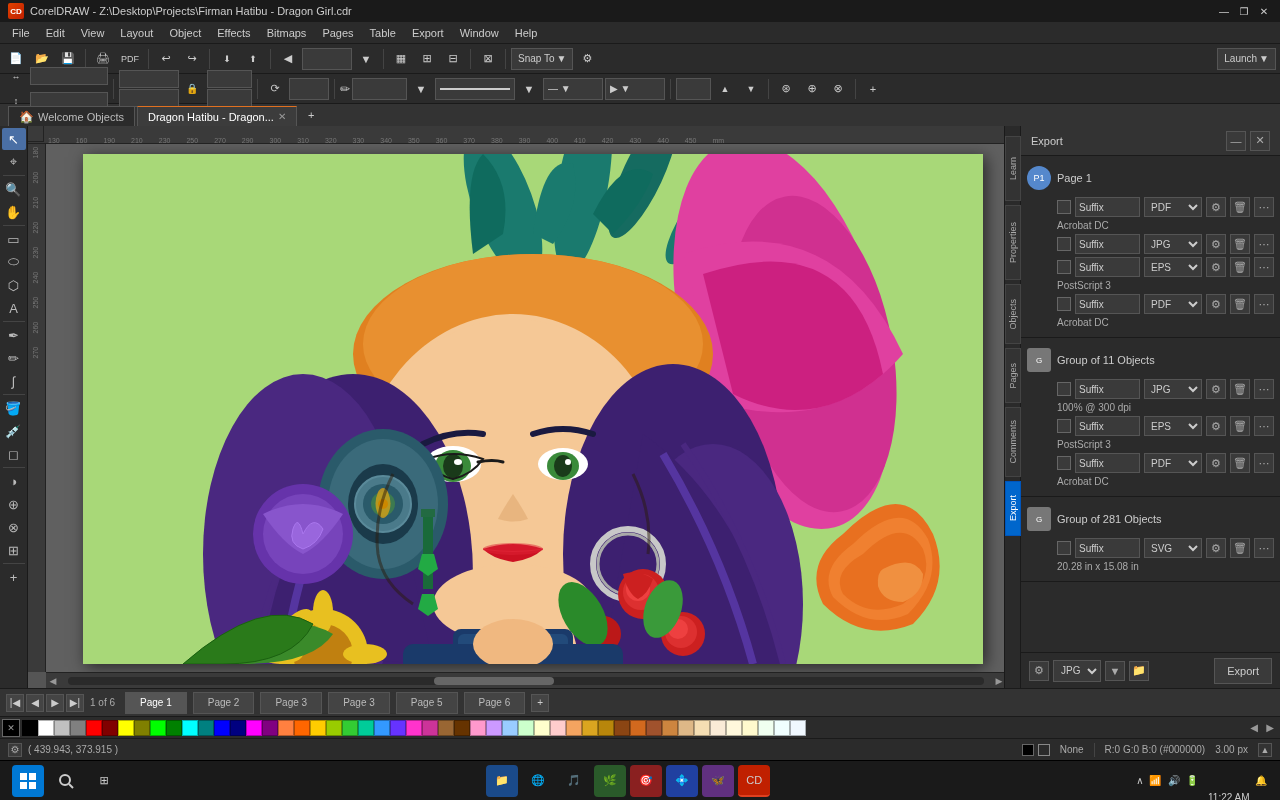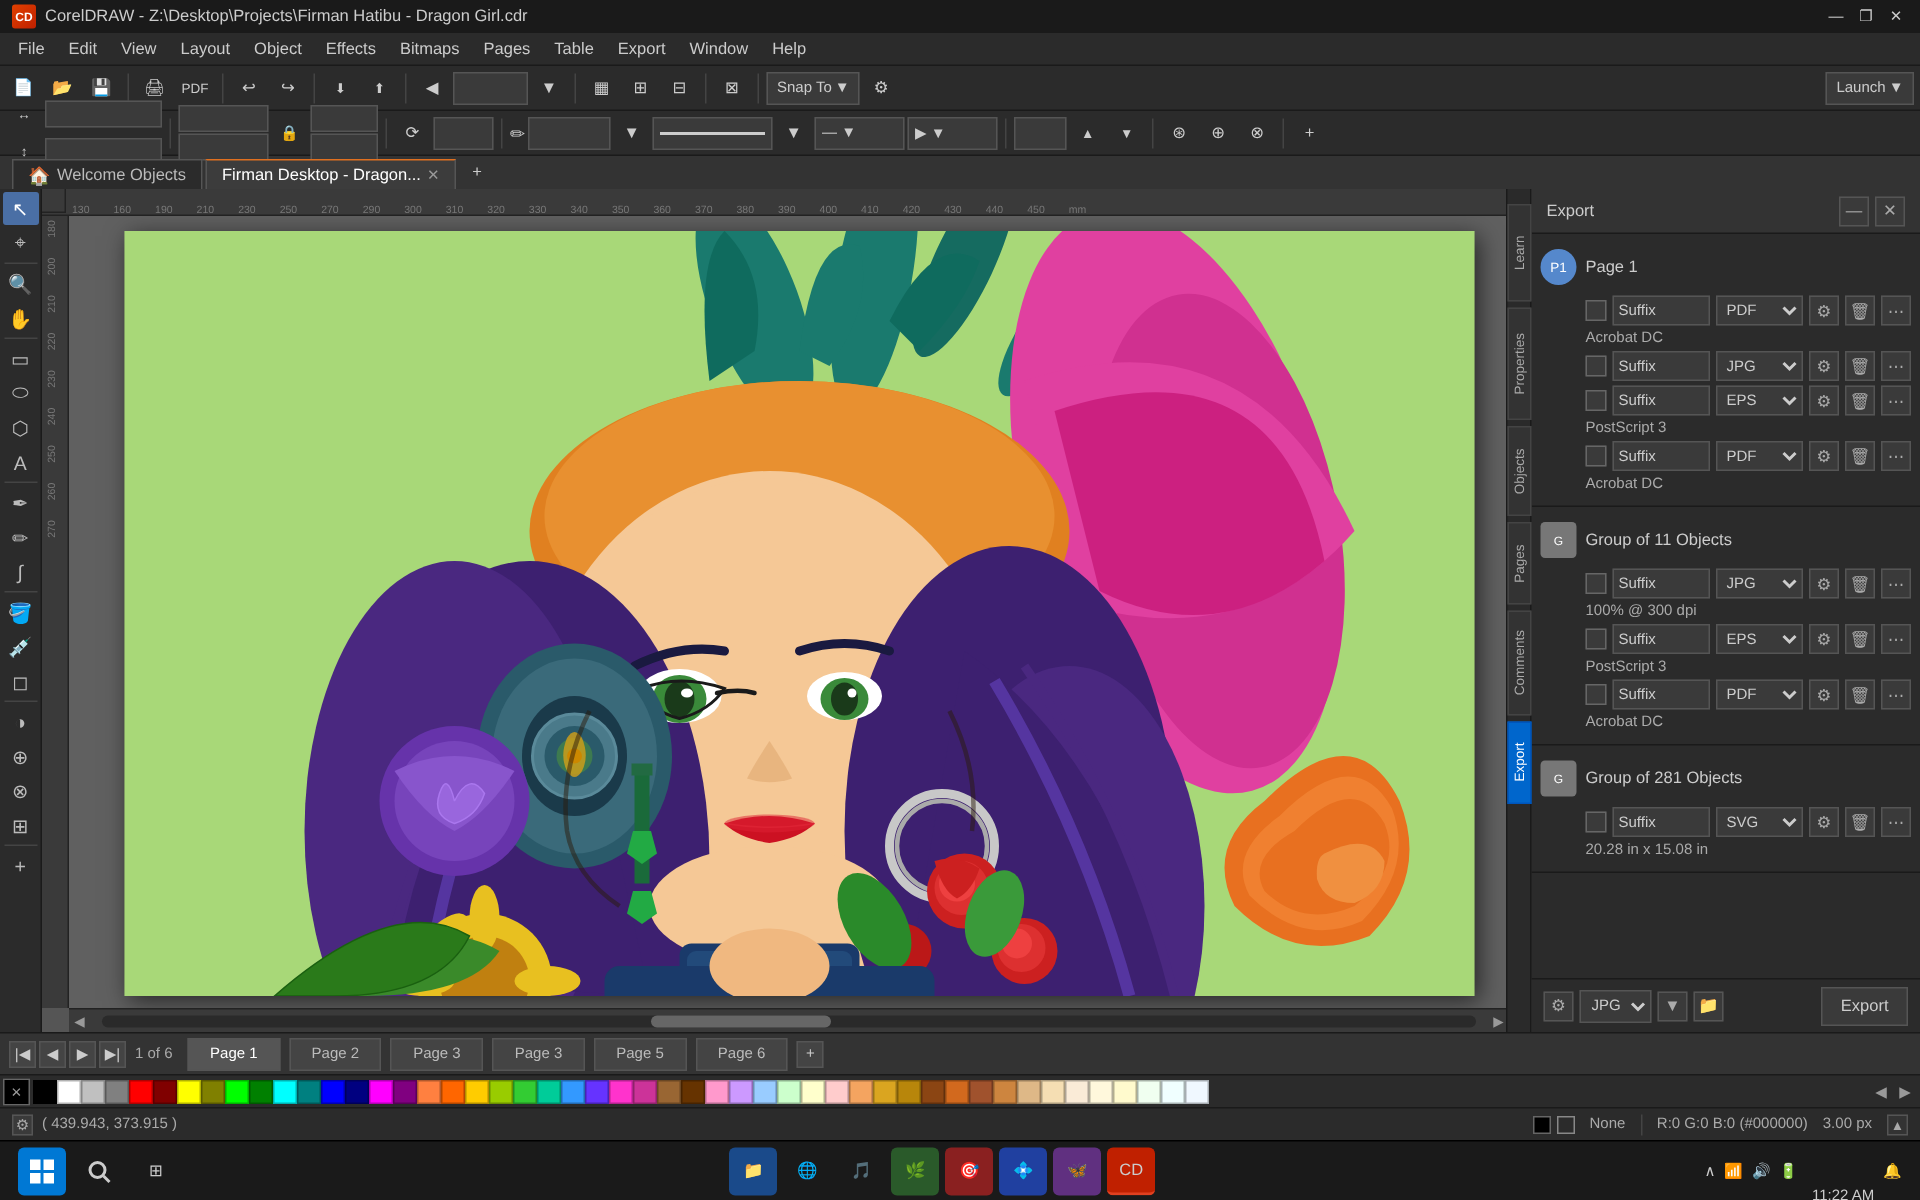--- a/index.html
+++ b/index.html
@@ -227,21 +227,21 @@
   <div class="tb-sep"></div>
   <div class="tb-btn">+</div>
 </div>
 
 <div id="tabbar">
   <div class="tab">
     <span class="tab-home">🏠</span>
     <span>Welcome Objects</span>
   </div>
   <div class="tab active">
-    <span>Firman Desktop - Dragon...</span>
+    <span>Dragon Hatibu - Dragon...</span>
     <span class="tab-close">✕</span>
   </div>
   <div class="tb-btn" style="height:18px;width:18px;margin-bottom:2px;">+</div>
 </div>
 
 <div id="main" style="height:calc(800px - 22px - 22px - 30px - 30px - 22px - 22px - 28px - 22px - 40px); display:flex; position:relative;">
 
   <div id="toolbox">
     <div class="tool-btn active" title="Pick Tool">↖</div>
     <div class="tool-btn" title="Node Tool">⌖</div>

